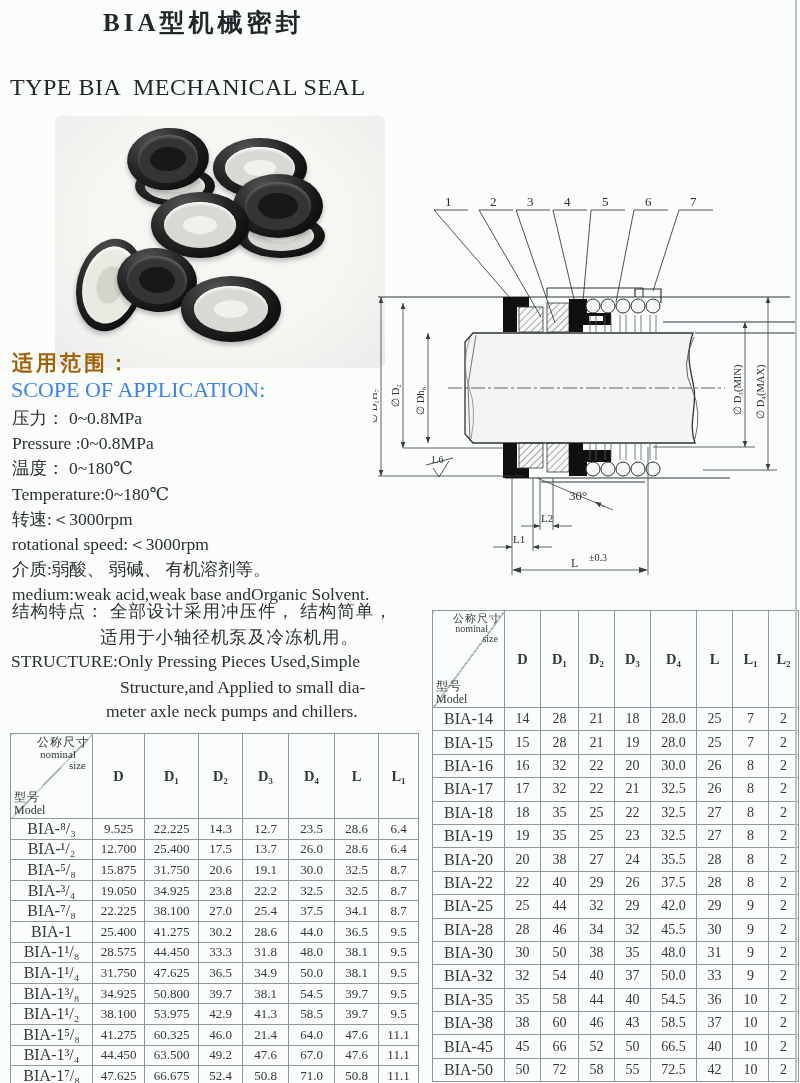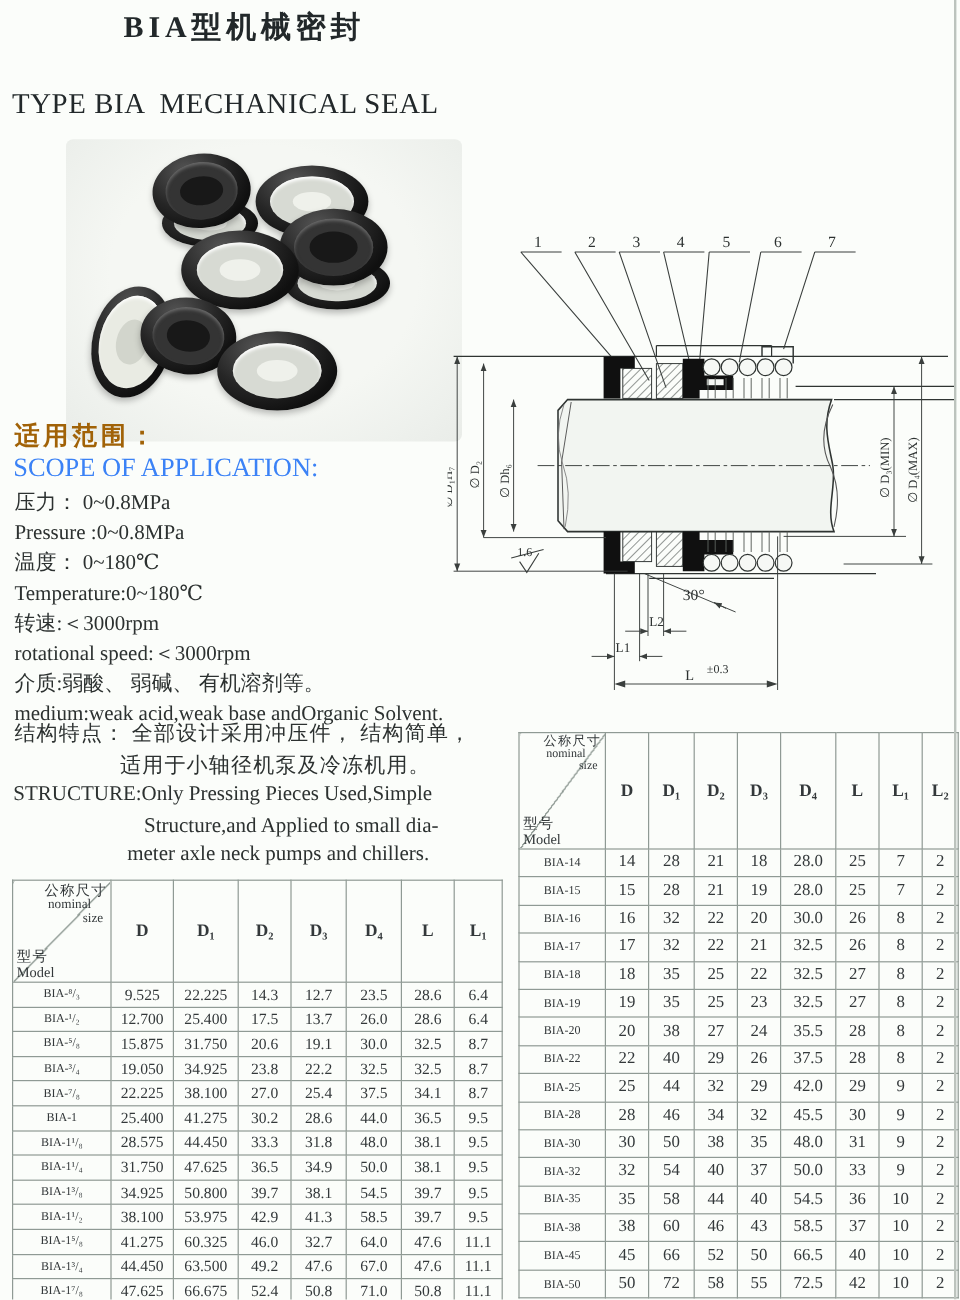--- a/index.html
+++ b/index.html
@@ -35,21 +35,21 @@
   .st5{left:106px;top:701px;}
   
   table{border-collapse:collapse;table-layout:fixed;position:absolute;}
   th,td{border:1px solid #8f9a94;text-align:center;vertical-align:middle;padding:0;color:#33383a;overflow:hidden;}
   .t-left{left:10px;top:733px;width:408px;}
   .t-left td{height:19.6px;font-size:13px;}
   .t-left th{height:60px;font-size:14.5px;}
   .t-right{left:432px;top:610px;width:366px;}
   .t-right td{height:22.4px;font-size:14px;}
   .t-right th{height:72px;font-size:14.5px;}
-  td.model{text-align:center;font-size:10px;}
+  td.model{text-align:center;font-size:16px;}
   .corner{position:relative;padding:12px;
     background:linear-gradient(to bottom right,transparent calc(50% - .6px),#8f9a94 calc(50% - .6px),#8f9a94 calc(50% + .6px),transparent calc(50% + .6px));}
   .corner span{position:absolute;font-weight:400;line-height:1.05;}
   .c-zh-top{top:2px;right:3px;font-size:12px;letter-spacing:1px;}
   .c-en-top1{top:15px;right:16px;font-size:11px;text-align:center;}
   .c-en-top2{top:26px;right:6px;font-size:11px;}
   .c-zh-bot{bottom:14px;left:3px;font-size:12px;letter-spacing:1px;}
   .c-en-bot{bottom:1px;left:3px;font-size:12px;}
   .t-right .c-zh-top{font-size:11px;}
   .t-right .c-en-top1{top:13px;font-size:10px;}
@@ -386,21 +386,21 @@
         <td>41.3</td>
         <td>58.5</td>
         <td>39.7</td>
         <td>9.5</td>
       </tr>
       <tr>
         <td class="model">BIA-1⁵/₈</td>
         <td>41.275</td>
         <td>60.325</td>
         <td>46.0</td>
-        <td>32.7</td>
+        <td>21.4</td>
         <td>64.0</td>
         <td>47.6</td>
         <td>11.1</td>
       </tr>
       <tr>
         <td class="model">BIA-1³/₄</td>
         <td>44.450</td>
         <td>63.500</td>
         <td>49.2</td>
         <td>47.6</td>

